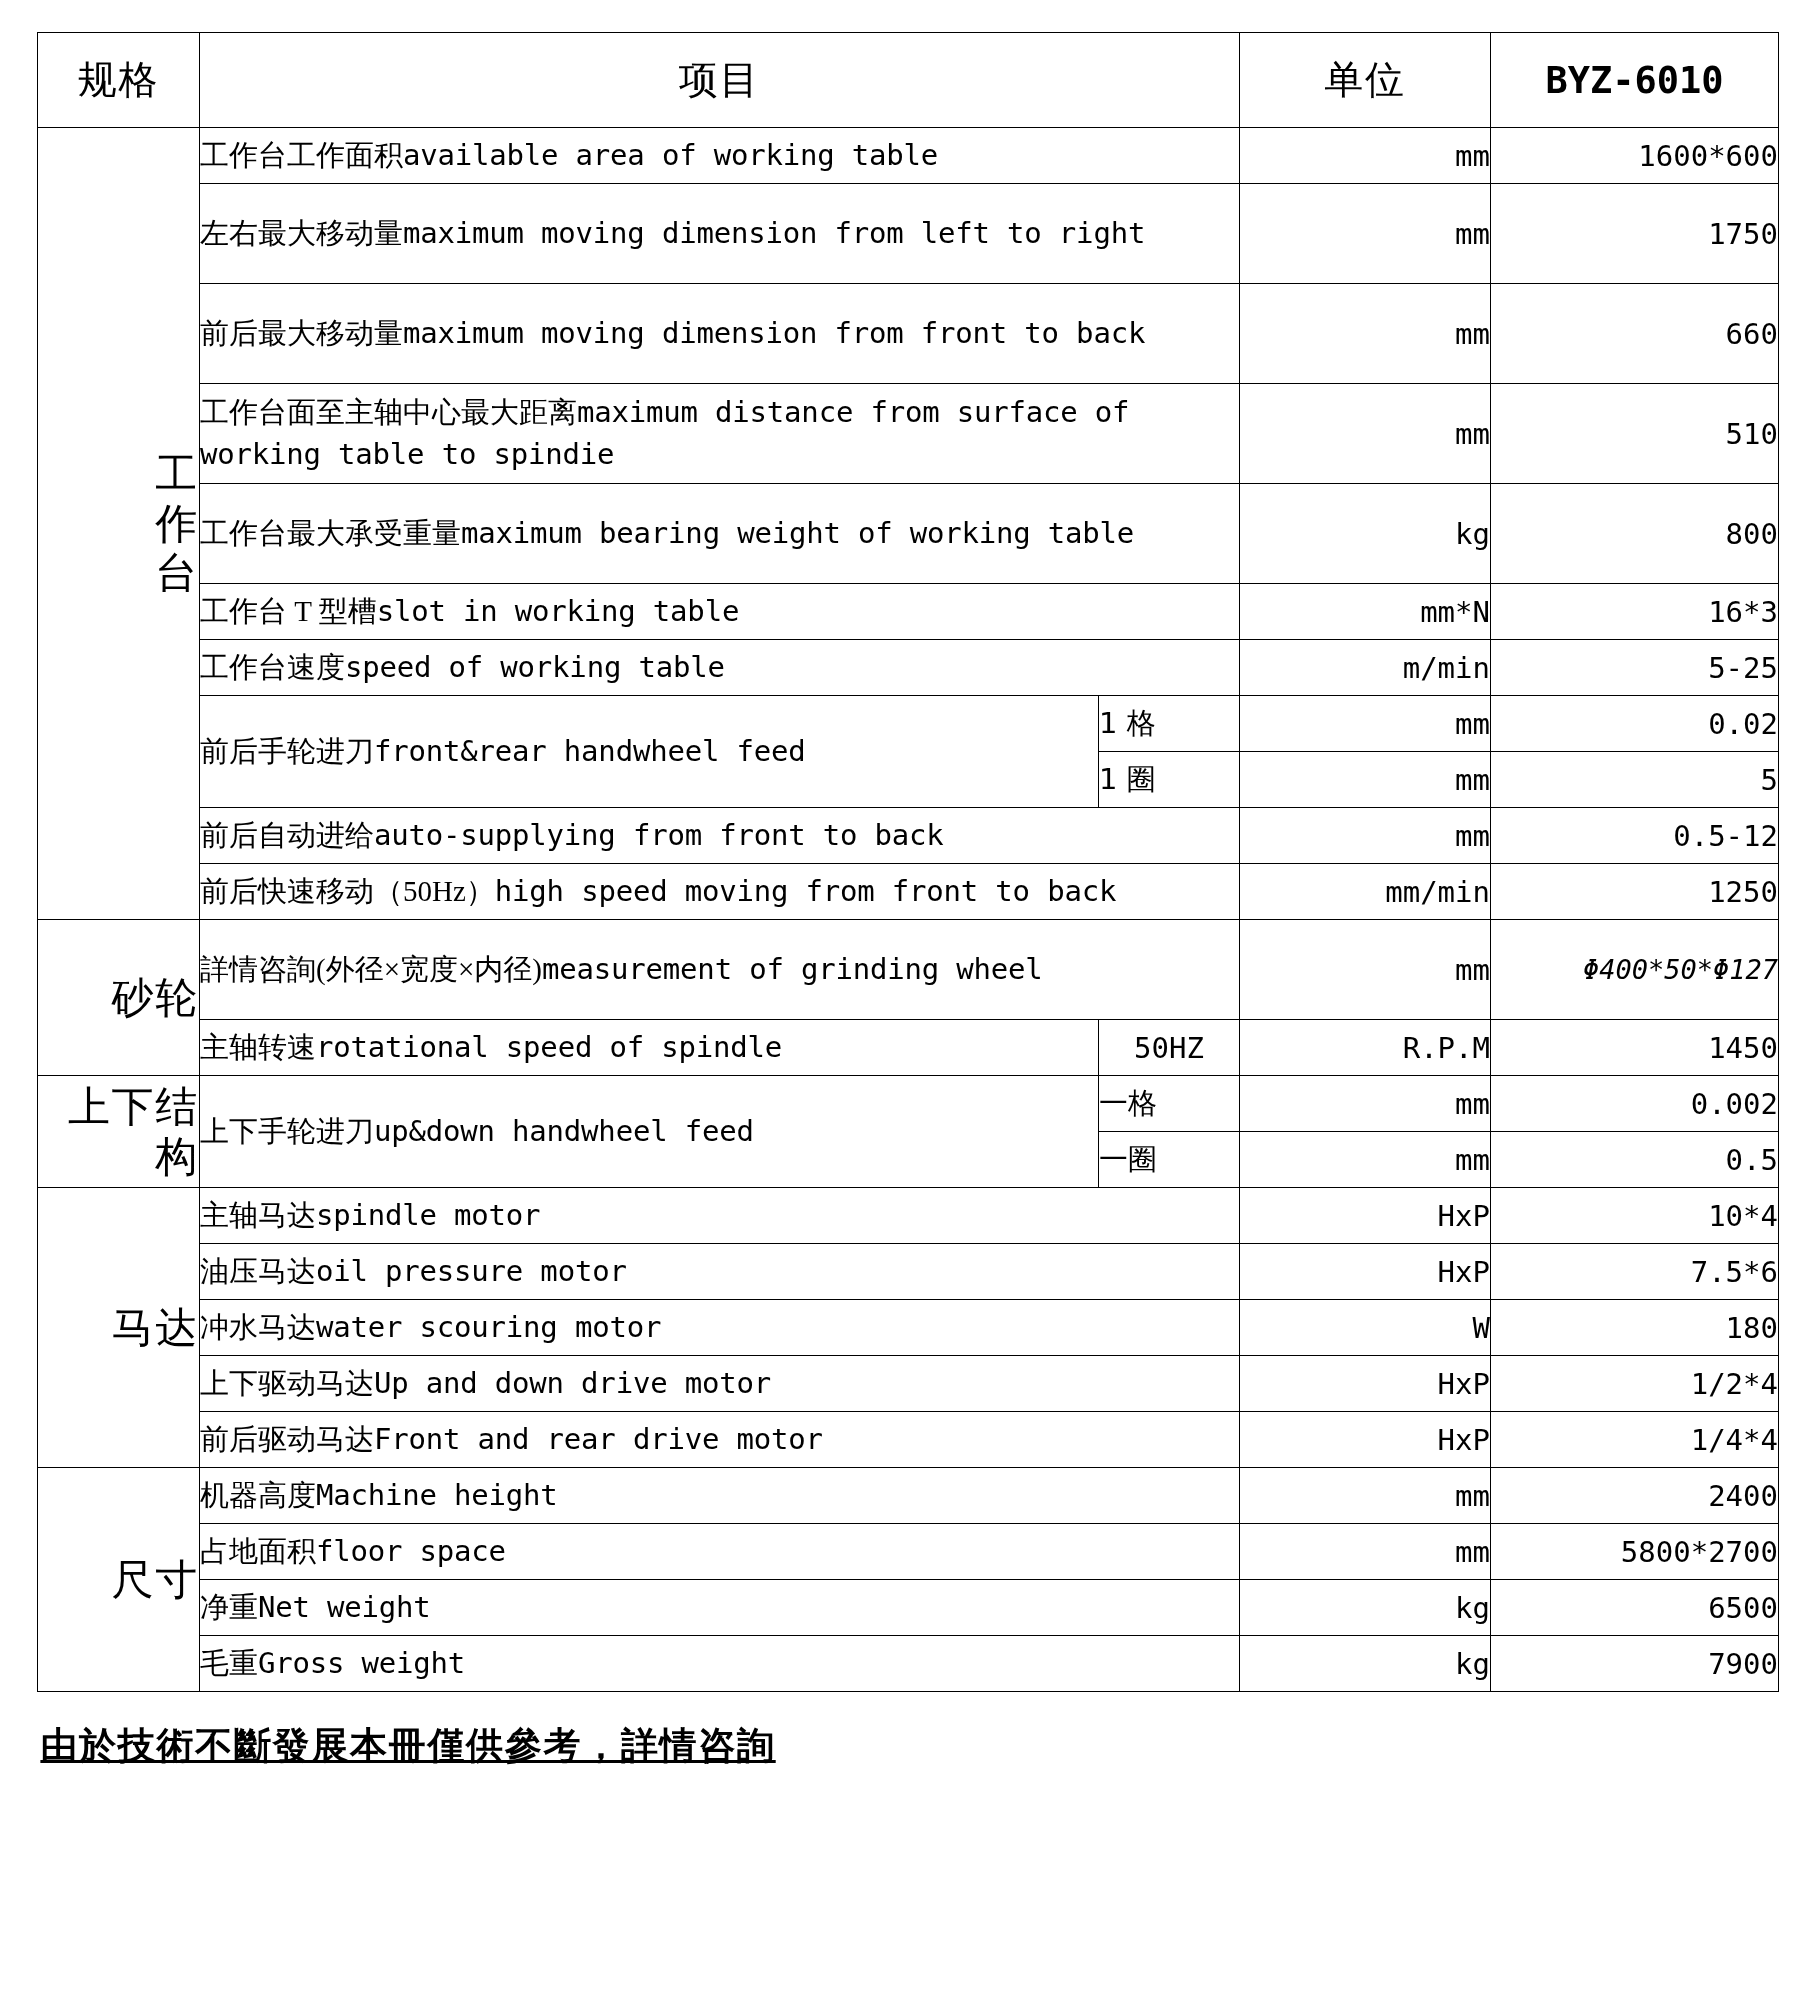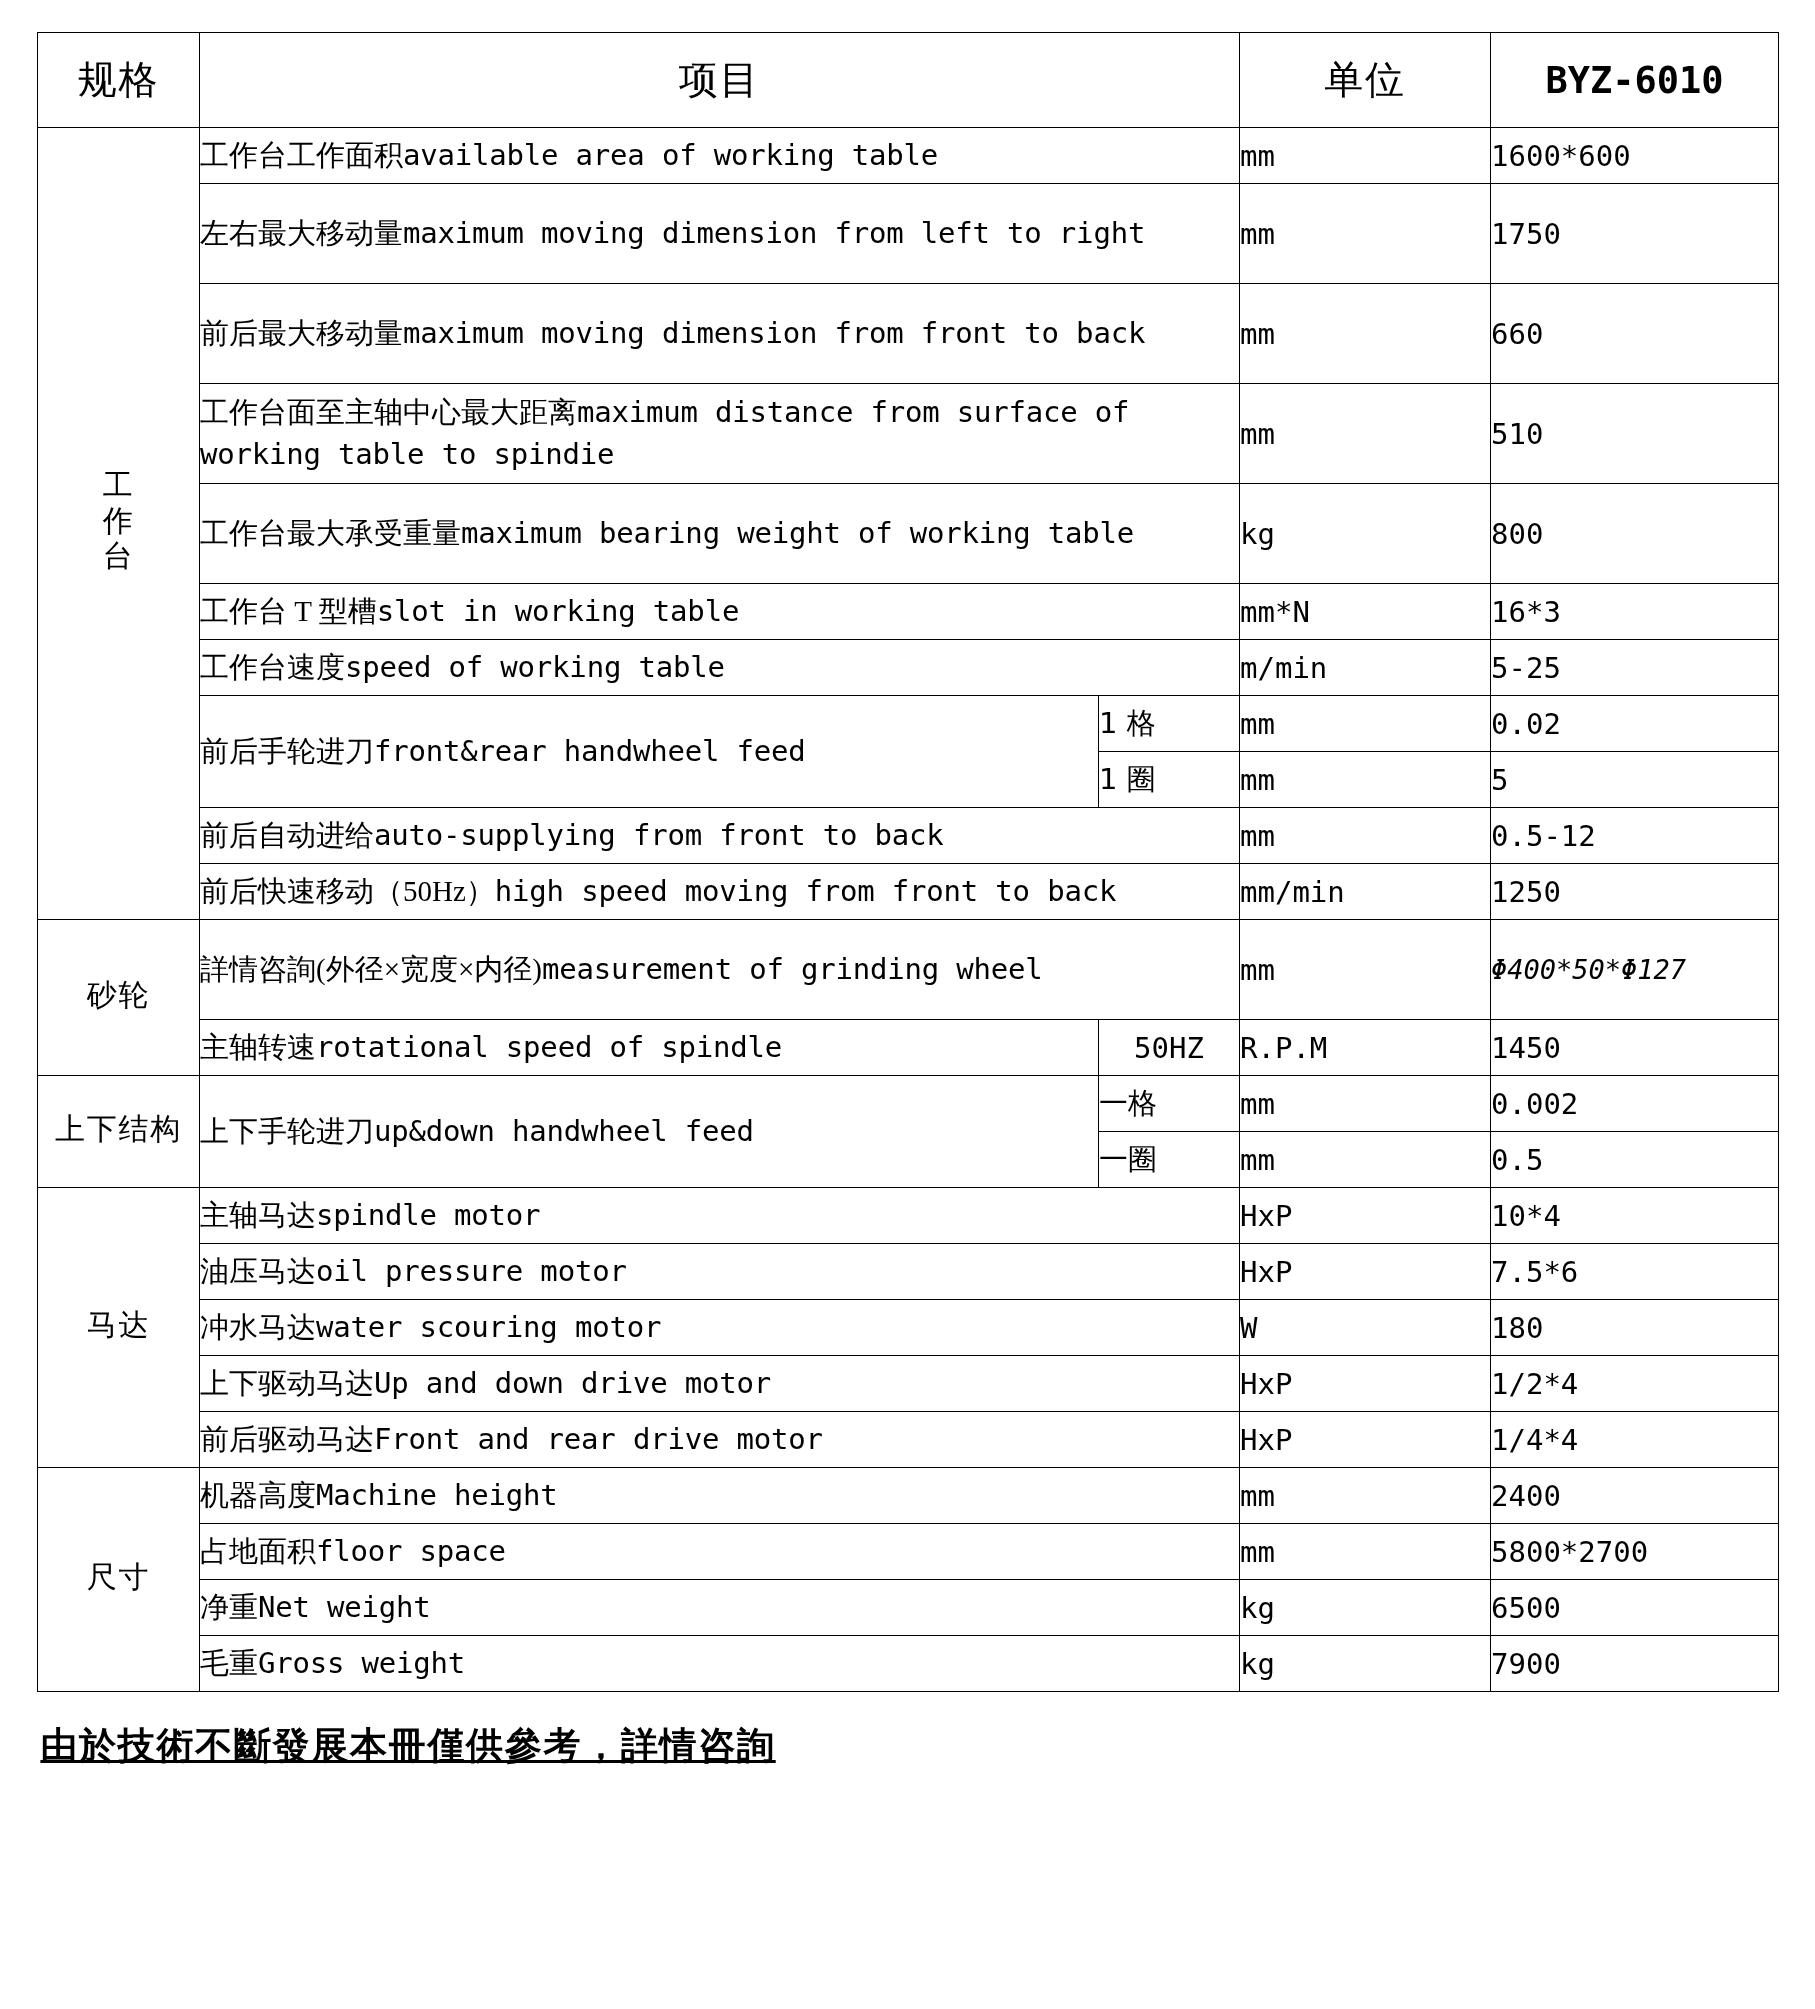--- a/index.html
+++ b/index.html
@@ -47,24 +47,24 @@
     height: 94px;
     letter-spacing: 1.7px;
   }
   .hdr.model {
     font-family: "DejaVu Sans Mono", "Liberation Mono", monospace;
     font-weight: bold;
     font-size: 37px;
     letter-spacing: 0px;
   }
   .group-cell {
-    text-align: center;
-    font-family: Liberation Mono, monospace;
+    text-align: right;
+    font-family: Liberation Sans, sans-serif;
     font-weight: bold;
-    font-size: 30px;
+    font-size: 42px;
     line-height: 1.18;
     letter-spacing: 1.7px;
   }
   .group-cell .vert {
     display: inline-block;
     width: 1.2em;
     word-break: break-all;
     white-space: normal;
   }
   .item-cell {
@@ -84,21 +84,21 @@
     padding-left: 17px;
     font-size: 29px;
     font-family: "DejaVu Sans", "Liberation Sans", sans-serif;
   }
   .sub-cell.mono {
     font-family: "DejaVu Sans Mono", "Liberation Mono", monospace;
     text-align: center;
     padding-left: 0;
   }
   .unit-cell, .val-cell {
-    text-align: left;
+    text-align: right;
     font-size: 29px;
     font-family: "DejaVu Sans Mono", "Liberation Mono", monospace;
     letter-spacing: 0px;
   }
   .val-cell.small {
     font-size: 27px;
     font-style: italic;
   }
   .r1 { height: 55px; }
   .r2 { height: 99px; }

